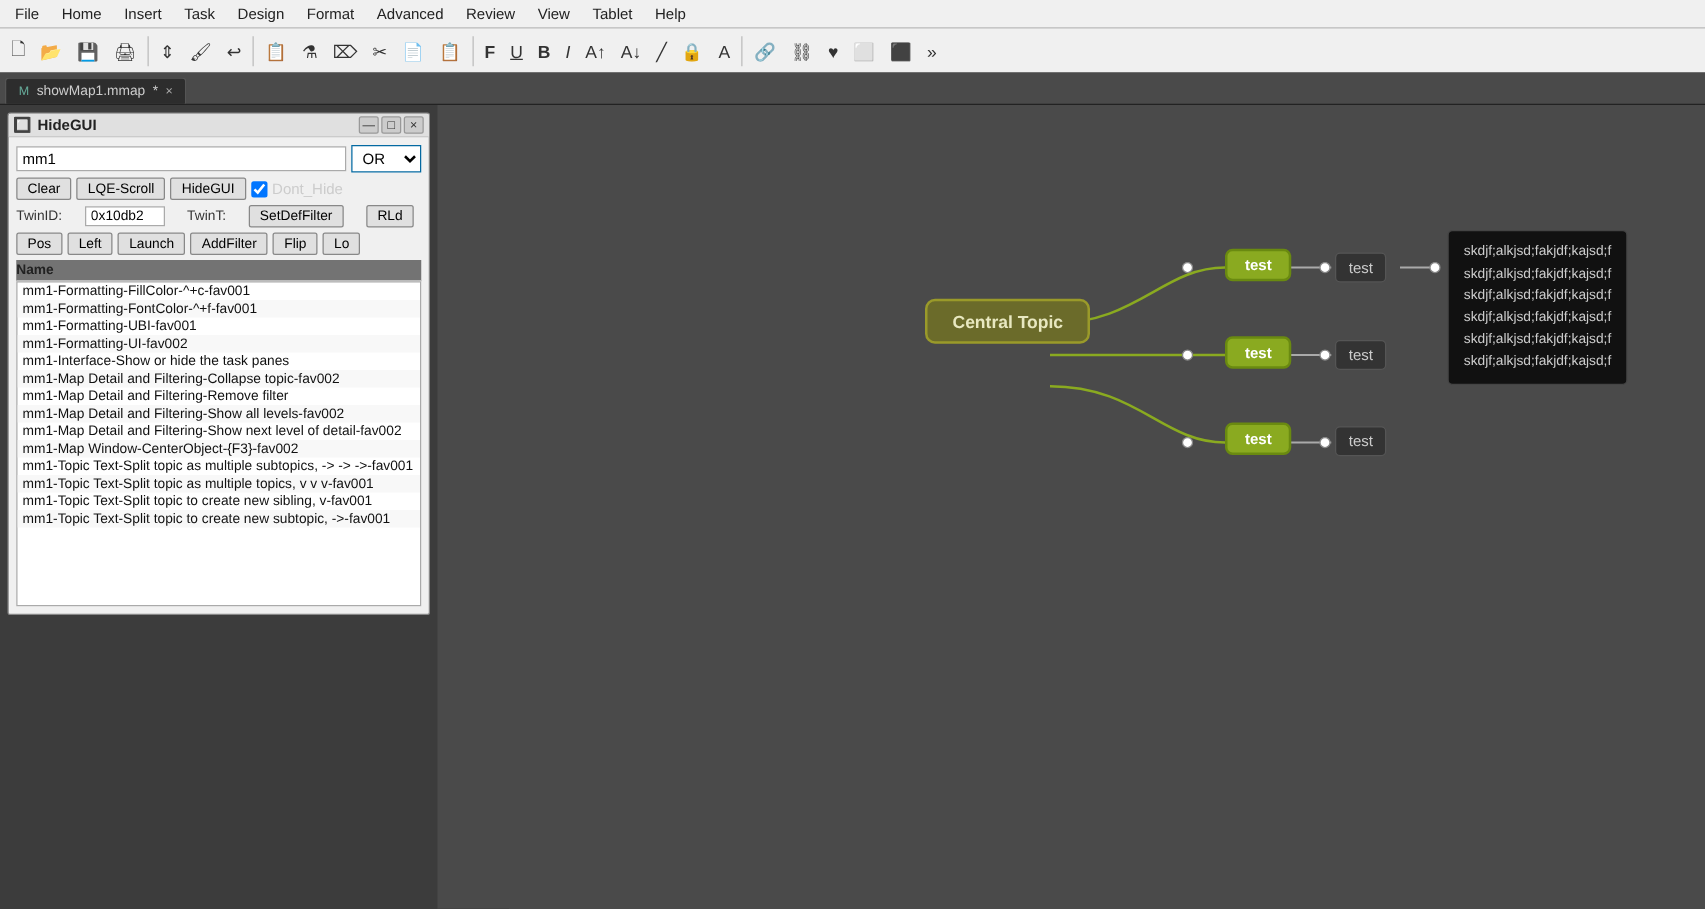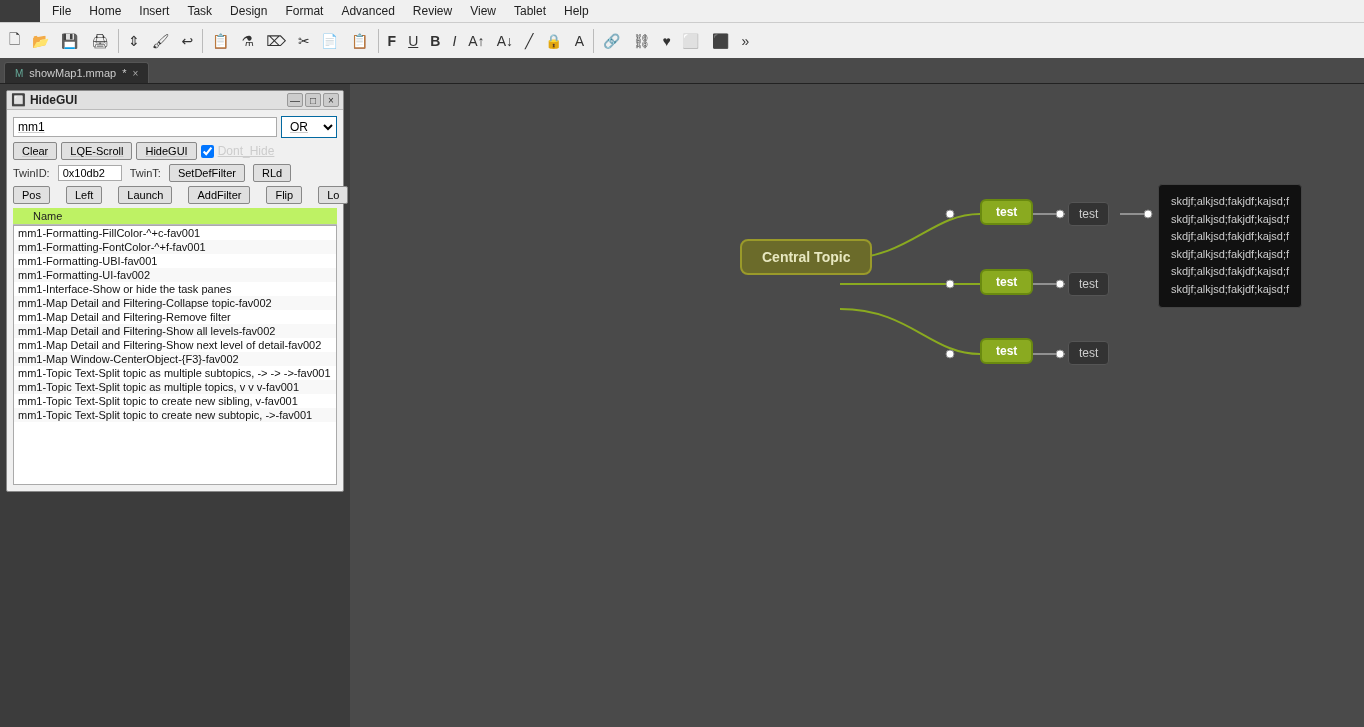--- a/index.html
+++ b/index.html
@@ -1,19 +1,19 @@
 <!DOCTYPE html>
 <html><head>
   <meta charset="utf-8">
   <style>
     * { box-sizing: border-box; margin: 0; padding: 0; }
     body { background: #3c3c3c; font-family: 'Segoe UI', Arial, sans-serif; font-size: 12px; color: #ccc; overflow: hidden; width: 1364px; height: 727px; }
 
     
-    #menubar { background: #f0f0f0; display: flex; align-items: center; height: 22px; padding: 0 4px; gap: 2px; margin-left: 40px; }
+    #menubar { background: #f0f0f0; display: flex; align-items: center; height: 22px; padding: 0 4px; gap: 2px; }
     #menubar span { font-size: 12px; color: #222; padding: 2px 8px; cursor: pointer; }
 
     
     #toolbar { background: #f0f0f0; display: flex; align-items: center; height: 36px; padding: 2px 4px; gap: 2px; border-top: 1px solid #ccc; flex-wrap: wrap; }
     .toolbar-btn { background: transparent; border: 1px solid transparent; padding: 2px 4px; cursor: pointer; font-size: 14px; color: #333; border-radius: 2px; }
     .toolbar-sep { width: 1px; height: 24px; background: #bbb; margin: 0 2px; }
 
     
     #tabbar { background: #4a4a4a; display: flex; align-items: flex-end; height: 26px; padding: 0 4px; border-bottom: 1px solid #222; }
     .tab { background: #2d2d2d; color: #ccc; padding: 4px 10px; font-size: 11px; display: flex; align-items: center; gap: 6px; border-top-left-radius: 3px; border-top-right-radius: 3px; cursor: pointer; border: 1px solid #555; border-bottom: none; }
@@ -24,35 +24,35 @@
     #content { display: flex; height: calc(727px - 22px - 36px - 26px); }
 
     
     #filter-panel { width: 350px; min-width: 350px; background: #3c3c3c; position: relative; padding: 6px; }
     .panel-window { background: #f0f0f0; border: 1px solid #888; border-radius: 2px; padding: 6px; }
     .panel-titlebar { display: flex; align-items: center; justify-content: space-between; background: #e0e0e0; border-bottom: 1px solid #bbb; padding: 2px 4px; margin: -6px -6px 6px -6px; border-radius: 2px 2px 0 0; }
     .panel-title { font-size: 12px; font-weight: bold; color: #222; display: flex; align-items: center; gap: 4px; }
     .panel-titlebar-btns { display: flex; gap: 2px; }
     .panel-titlebar-btn { background: #ccc; border: 1px solid #999; border-radius: 2px; width: 16px; height: 14px; cursor: pointer; font-size: 10px; display: flex; align-items: center; justify-content: center; color: #333; }
 
-    .filter-row { display: flex; gap: 4px; margin-bottom: 4px; align-items: center; text-decoration: underline; }
+    .filter-row { display: flex; gap: 4px; margin-bottom: 4px; align-items: center; }
     .filter-input { flex: 1; padding: 2px 4px; font-size: 12px; border: 1px solid #aaa; background: white; }
     .filter-select { padding: 2px 4px; font-size: 12px; border: 1px solid #0369a1; background: white; }
     .btn-small { padding: 2px 8px; font-size: 11px; border: 1px solid #888; background: #e0e0e0; cursor: pointer; border-radius: 2px; white-space: nowrap; }
     .checkbox-row { display: flex; align-items: center; gap: 4px; }
     .checkbox-row input { margin: 0; }
 
-    .twin-row { display: flex; align-items: center; gap: 8px; margin-bottom: 4px; font-size: 11px; color: #333; }
+    .twin-row { display: flex; align-items: center; gap: 18px; margin-bottom: 4px; font-size: 11px; color: #333; }
     .twin-input { width: 64px; padding: 1px 4px; font-size: 11px; border: 1px solid #aaa; background: white; }
 
     .window-title-input { width: 100%; padding: 2px 4px; font-size: 11px; border: 1px solid #aaa; background: white; margin-bottom: 4px; }
 
-    .pos-row { display: flex; gap: 16px; margin-bottom: 4px; align-items: flex-end; }
-
-    .name-header { background: #bef264; padding: 2px 20px; font-size: 11px; font-weight: normal; color: #222; border-bottom: 1px solid #bbb; }
+    .pos-row { display: flex; gap: 4px; margin-bottom: 4px; align-items: flex-end; }
+
+    .name-header { background: #737373; padding: 2px 0; font-size: 11px; font-weight: bold; color: #222; border-bottom: 1px solid #bbb; }
     .item-list { background: white; border: 1px solid #aaa; overflow-y: auto; height: 260px; }
     .list-item { padding: 1px 4px; font-size: 11px; color: #111; cursor: pointer; white-space: nowrap; overflow: hidden; text-overflow: ellipsis; }
     .list-item:nth-child(even) { background: #f8f8f8; }
 
     
     #map-canvas { flex: 1; background: #4a4a4a; position: relative; overflow: hidden; }
 
     
     .node-central { position: absolute; background: #6b6b2a; border: 2px solid #9a9a2a; border-radius: 8px; padding: 8px 20px; color: #e8e8c0; font-size: 14px; font-weight: bold; }
     .node-green { position: absolute; background: #8aaa20; border: 2px solid #6a8a10; border-radius: 6px; padding: 4px 14px; color: #fff; font-size: 12px; font-weight: bold; }

